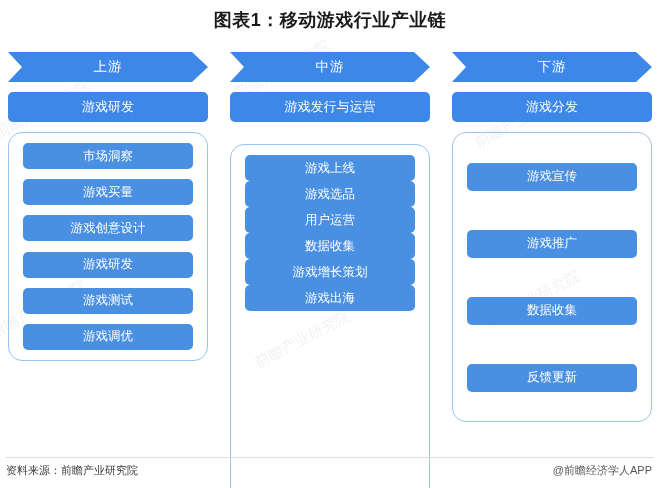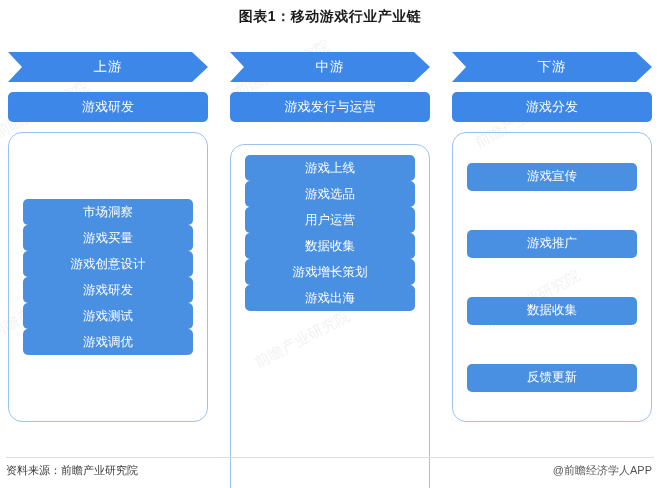--- a/index.html
+++ b/index.html
@@ -19,21 +19,21 @@
     position: relative;
     width: 660px;
     height: 488px;
   }
   .title {
     position: absolute;
     top: 8px;
     left: 0;
     width: 660px;
     text-align: center;
-    font-size: 14px;
+    font-size: 18px;
     font-weight: bold;
     color: #1a1a1a;
     letter-spacing: 0.5px;
   }
   .columns {
     position: absolute;
     top: 52px;
     left: 8px;
     width: 644px;
     display: flex;
@@ -70,21 +70,21 @@
   }
   .box-group {
     margin-top: 10px;
     border: 1.2px solid #9cc3ef;
     border-radius: 14px;
     padding: 10px 14px;
     display: flex;
     flex-direction: column;
     box-sizing: border-box;
   }
-  .group-a { height: 290px; justify-content: center; }
+  .group-a { height: 229px; justify-content: space-between; }
   .group-b { height: 368px; justify-content: flex-start; margin-top: 22px; }
   .group-c { height: 290px; justify-content: space-around; }
   .item {
     height: 26px;
     background: #4a90e2;
     color: #ffffff;
     border-radius: 5px;
     font-size: 12.5px;
     display: flex;
     align-items: center;

